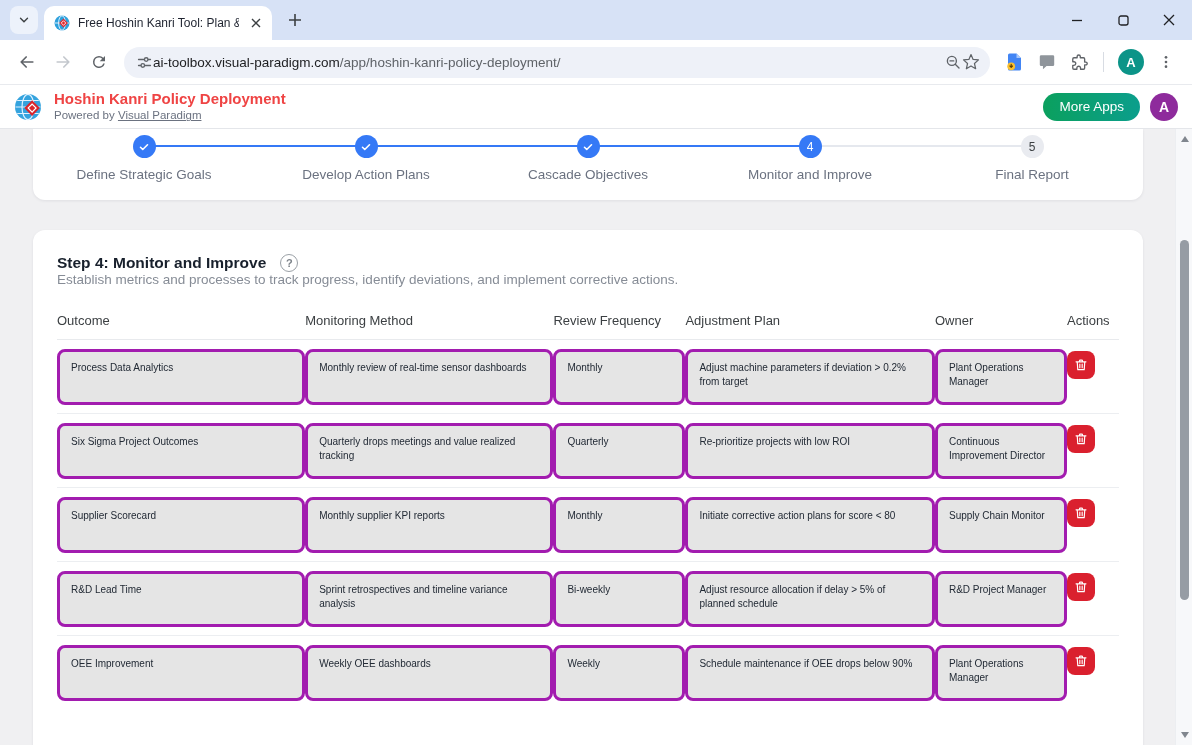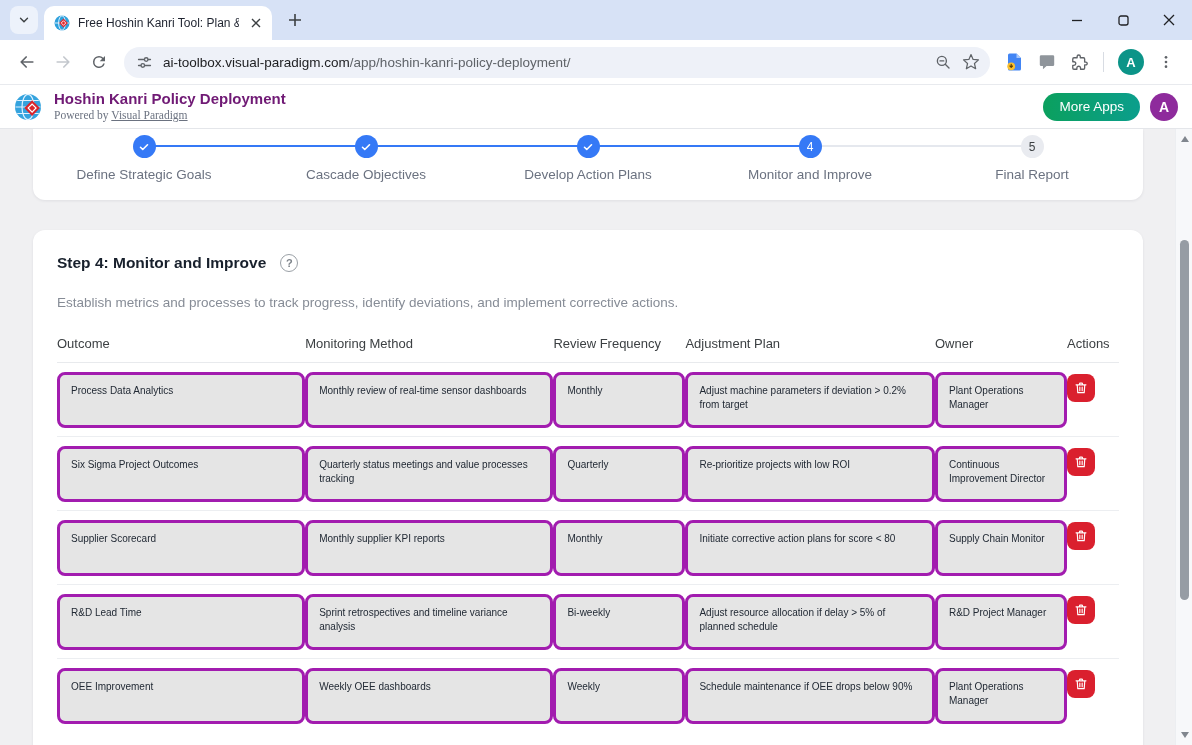--- a/index.html
+++ b/index.html
@@ -11,33 +11,33 @@
   .tabsearch { width:28px; height:28px; border-radius:8px; background:rgba(255,255,255,.55); display:flex; align-items:center; justify-content:center; margin-right:6px; cursor:pointer; }
   .tab { width:228px; height:34px; margin-top:6px; background:#fff; border-radius:10px 10px 0 0; display:flex; align-items:center; padding:0 8px 0 10px; gap:8px; }
   .tab-title { flex:1; font-size:12px; color:#1f2430; white-space:nowrap; overflow:hidden; }
   .tab-close { width:17px; height:17px; border-radius:50%; display:flex; align-items:center; justify-content:center; flex:none; cursor:pointer; }
   .newtab { width:26px; height:26px; margin-left:10px; display:flex; align-items:center; justify-content:center; border-radius:50%; cursor:pointer; }
   .win-controls { position:absolute; right:0; top:0; height:40px; display:flex; align-items:center; }
   .win-btn { width:46px; height:40px; display:flex; align-items:center; justify-content:center; cursor:pointer; }
 
   .toolbar { height:45px; background:#fff; border-bottom:1px solid #e8eaee; display:flex; align-items:center; padding:0 10px; gap:2px; }
   .nav-btn { width:34px; height:34px; border-radius:50%; display:flex; align-items:center; justify-content:center; flex:none; cursor:pointer; }
-  .omnibox { flex:1; height:31px; background:#eef1f8; border-radius:16px; margin:0 8px 0 6px; display:flex; align-items:center; padding:0 10px 0 12px; gap:10px; }
+  .omnibox { flex:1; height:31px; background:#eef1f8; border-radius:16px; margin:0 8px 0 6px; display:flex; align-items:center; padding:0 10px 0 12px; }
   .url { flex:1; font-size:13.5px; color:#202124; white-space:nowrap; overflow:hidden; }
   .url .path { color:#5f6368; }
   .box-icon { display:flex; align-items:center; justify-content:center; flex:none; cursor:pointer; }
   .tb-right { display:flex; align-items:center; gap:14px; padding:0 8px 0 4px; }
   .tb-sep { width:1px; height:20px; background:#d8dce3; }
   .avatar-browser { width:26px; height:26px; border-radius:50%; background:#0c9488; color:#fff; font-size:13px; font-weight:700; display:flex; align-items:center; justify-content:center; cursor:pointer; }
 
   
   .app-header { height:44px; background:#fff; border-bottom:1px solid #e4e6ea; display:flex; align-items:center; padding:0 14px; gap:10px; position:relative; z-index:3; }
   .app-title-wrap { flex:1; line-height:1.1; }
-  .app-title { font-size:15px; font-weight:700; color:#701a75; }
-  .app-sub { font-size:11.5px; color:#6b7280; margin-top:2px;font-family:Liberation Serif, serif; }
+  .app-title { font-size:15px; font-weight:700; color:#ef4444; }
+  .app-sub { font-size:11.5px; color:#6b7280; margin-top:2px; }
   .app-sub a { color:#6b7280; text-decoration:underline; cursor:pointer; }
   .more-apps { height:28px; padding:0 16px; border:none; border-radius:14px; background:linear-gradient(90deg,#0ba05e,#0b9e8c); color:#fff; font-size:13.5px; font-family:inherit; cursor:pointer; }
   .avatar-app { width:28px; height:28px; border-radius:50%; background:#8e2b9c; color:#fff; font-size:14px; font-weight:700; display:flex; align-items:center; justify-content:center; cursor:pointer; }
 
   
   .content { position:relative; height:616px; }
   .card { position:absolute; left:33px; width:1110px; background:#fff; box-shadow:0 1px 3px rgba(20,30,50,.08); }
   .stepper-card { top:0; height:71px; border-radius:0 0 12px 12px; padding-top:4px; }
   .steps { display:flex; }
   .step { flex:1; position:relative; text-align:center; padding-top:2px; cursor:pointer; }
@@ -46,21 +46,21 @@
   .step:first-child::before { display:none; } .step:last-child::after { display:none; }
   .step.current::after, .step.upcoming::before, .step.upcoming::after { background:#e5e8ee; }
   .dot { width:23px; height:23px; border-radius:50%; margin:0 auto; background:#3579f6; color:#fff; font-size:12px; display:flex; align-items:center; justify-content:center; position:relative; z-index:2; }
   .step.upcoming .dot { background:#e9ebf0; color:#3c4043; }
   .step-label { margin-top:9px; font-size:13.5px; color:#6b7280; }
 
   .main-card { top:101px; height:700px; border-radius:12px; padding:24px; }
   .card-title-row { display:flex; align-items:center; gap:14px;text-align:center; }
   .card-title { font-size:15.5px; font-weight:700; color:#18202c; }
   .help { width:18px; height:18px; border-radius:50%; border:1.5px solid #9aa0a6; color:#7d838a; font-size:11px; font-weight:700; display:flex; align-items:center; justify-content:center; cursor:pointer; }
-  .card-desc { margin-top:23px; font-size:13.5px; color:#868c96; }
+  .card-desc { margin-top:0; font-size:13.5px; color:#868c96; }
 
   .tgrid { display:grid; grid-template-columns:1.88fr 1.88fr 1fr 1.89fr 1fr 52px; }
   .thead { margin-top:26px; padding-bottom:11px; border-bottom:1px solid #e8eaed; font-size:13px; color:#3c4043; }
   .trow { padding:9px 0 8px; border-bottom:1px solid #eceef1; align-items:start; }
   .trow:last-child { border-bottom:none; }
   .cellbox { border:3px solid #a21caf; border-radius:8px; background:#e5e5e5; min-height:56px; padding:9px 11px; font-size:10px; color:#222a35; line-height:1.4; cursor:text; }
   .del-btn { width:28px; height:28px; border:none; border-radius:8px; background:#da202e; display:flex; align-items:center; justify-content:center; cursor:pointer; margin-top:2px; }
 
   
   .scrollbar { position:absolute; right:0; top:0; width:17px; height:616px; background:#f7f8fa; border-left:1px solid #eceef1; }
@@ -214,29 +214,29 @@
             </svg>
         </div>
         <div class="step-label">Define Strategic Goals</div>
       </div>
       <div class="step completed">
         <div class="dot">
           <svg width="12" height="12" viewBox="0 0 24 24" fill="none" stroke="#fff" stroke-width="3.2" stroke-linecap="round" stroke-linejoin="round">
               <path d="M5 12.5l4.5 4.5L19 7.5"></path>
             </svg>
         </div>
-        <div class="step-label">Cascade Objectives</div>
+        <div class="step-label">Develop Action Plans</div>
       </div>
       <div class="step completed">
         <div class="dot">
           <svg width="12" height="12" viewBox="0 0 24 24" fill="none" stroke="#fff" stroke-width="3.2" stroke-linecap="round" stroke-linejoin="round">
               <path d="M5 12.5l4.5 4.5L19 7.5"></path>
             </svg>
         </div>
-        <div class="step-label">Develop Action Plans</div>
+        <div class="step-label">Cascade Objectives</div>
       </div>
       <div class="step current">
         <div class="dot">4</div>
         <div class="step-label">Monitor and Improve</div>
       </div>
       <div class="step upcoming">
         <div class="dot">5</div>
         <div class="step-label">Final Report</div>
       </div>
     </div>
@@ -266,21 +266,21 @@
       <div class="cellbox">Plant Operations Manager</div>
       <button class="del-btn">
         <svg width="14" height="14" viewBox="0 0 24 24" fill="none" stroke="#fff" stroke-width="2" stroke-linecap="round" stroke-linejoin="round">
             <path d="M3.5 6.5h17M9.5 6.5V4.5a1 1 0 0 1 1-1h3a1 1 0 0 1 1 1v2M5.5 6.5l1 13.5h11l1-13.5M10 10.5v6M14 10.5v6"></path>
           </svg>
       </button>
     </div>
 
     <div class="tgrid trow">
       <div class="cellbox">Six Sigma Project Outcomes</div>
-      <div class="cellbox">Quarterly status meetings and value processes tracking</div>
+      <div class="cellbox">Quarterly drops meetings and value realized tracking</div>
       <div class="cellbox">Quarterly</div>
       <div class="cellbox">Re-prioritize projects with low ROI</div>
       <div class="cellbox">Continuous Improvement Director</div>
       <button class="del-btn">
         <svg width="14" height="14" viewBox="0 0 24 24" fill="none" stroke="#fff" stroke-width="2" stroke-linecap="round" stroke-linejoin="round">
             <path d="M3.5 6.5h17M9.5 6.5V4.5a1 1 0 0 1 1-1h3a1 1 0 0 1 1 1v2M5.5 6.5l1 13.5h11l1-13.5M10 10.5v6M14 10.5v6"></path>
           </svg>
       </button>
     </div>
 

